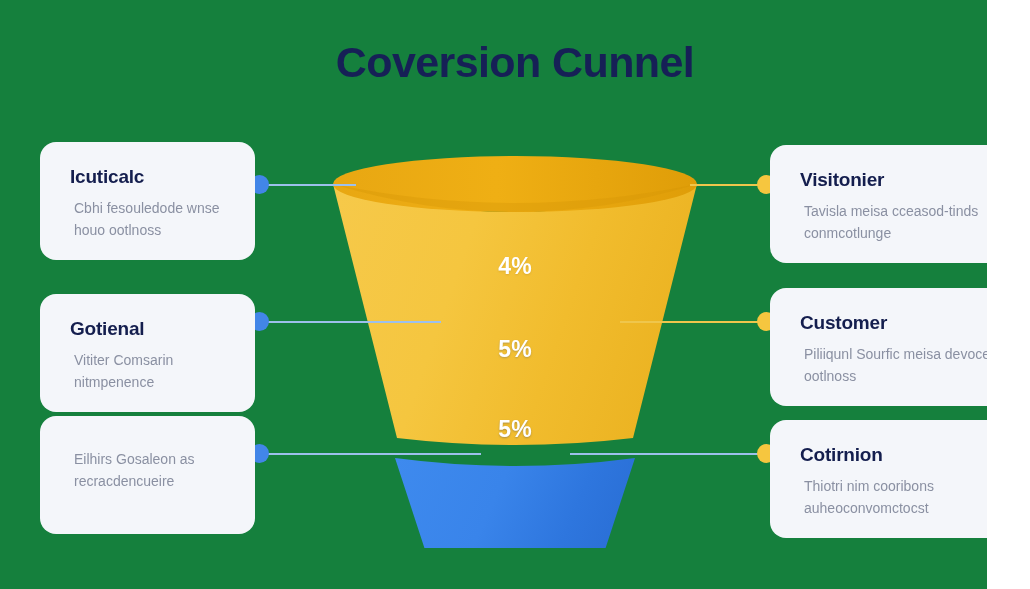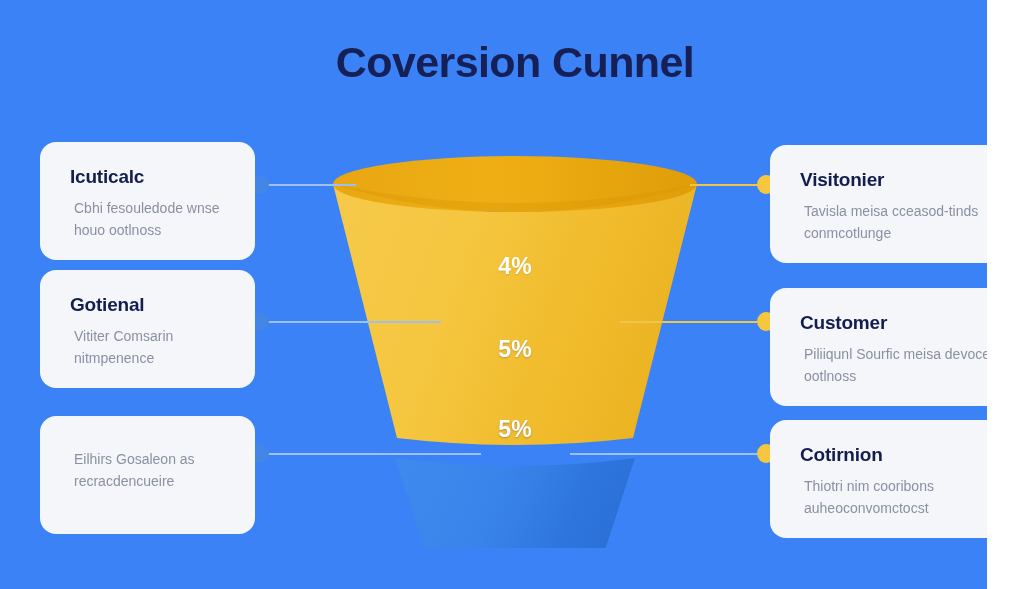--- a/index.html
+++ b/index.html
@@ -13,21 +13,21 @@
     overflow: hidden;
     font-family: "Liberation Sans", sans-serif;
     position: relative;
   }
 
   #page {
     position: absolute;
     left: 0; top: 0;
     width: 987px;
     height: 589px;
-    background: #3b82f6;
+    background: #15803d;
     overflow: hidden;
   }
 
   
   #page-title {
     position: absolute;
     left: 0;
     top: 36px;
     width: 1030px;
     text-align: center;
@@ -114,21 +114,21 @@
     font-size: 14px;
     line-height: 22px;
     color: #8A90A2;
     margin: 8px;
   }
 
   .card-left  { left: 40px; width: 215px; }
   .card-right { left: 770px; width: 255px; }
 
   #card-left-1  { top: 142px;  height: 118px; }
-  #card-left-2  { top: 270px;  height: 118px; }
+  #card-left-2  { top: 294px;  height: 118px; }
   #card-left-3  { top: 416px;  height: 118px; }
 
   #card-right-1 { top: 145px;  height: 118px; }
   #card-right-2 { top: 288px;  height: 118px; }
   #card-right-3 { top: 420px;  height: 118px; }
 </style>
 </head>
 <body>
 
 <div id="page">

